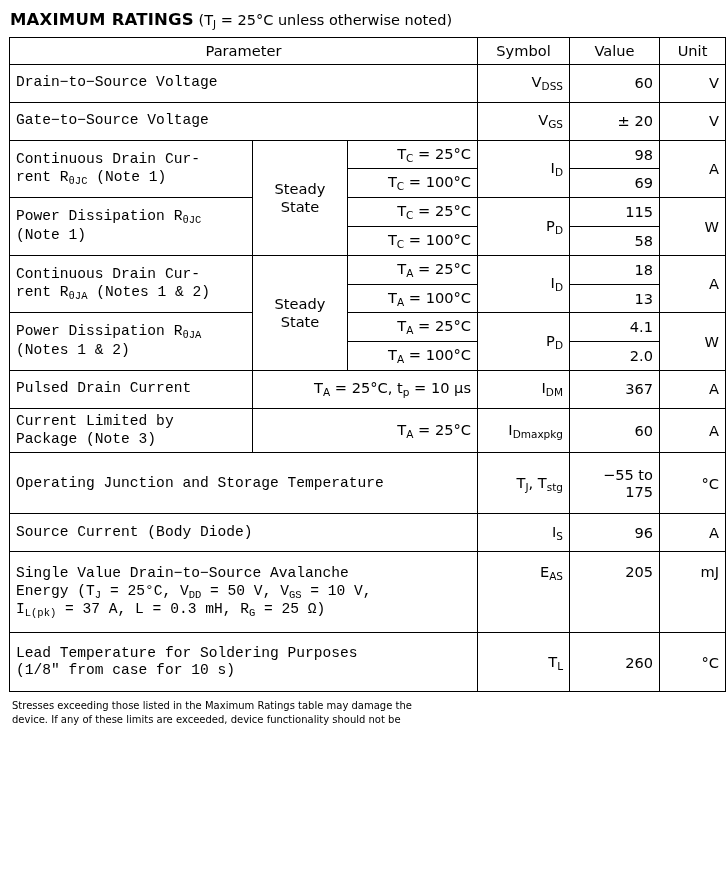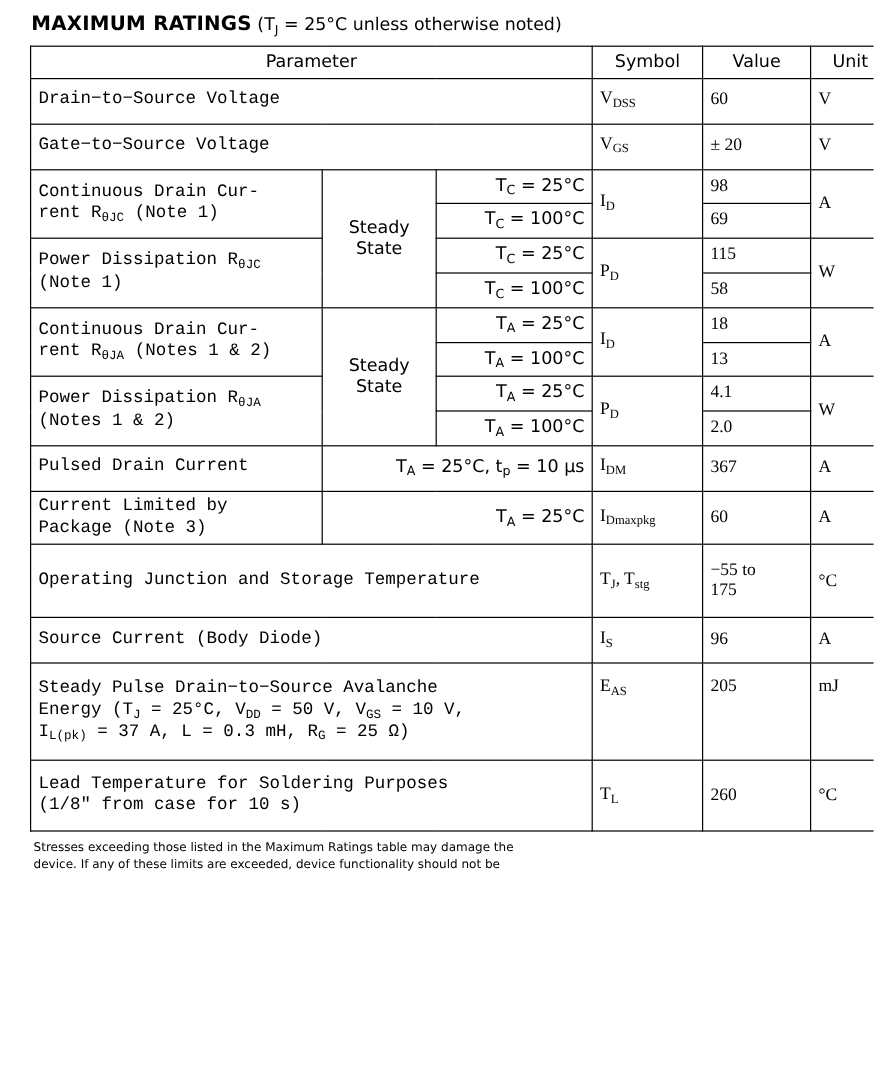--- a/index.html
+++ b/index.html
@@ -12,21 +12,21 @@
     height: 889px;
     font-family: "DejaVu Sans", sans-serif;
     color: #000000;
     -webkit-font-smoothing: antialiased;
   }
   .page {
     position: relative;
     width: 728px;
     height: 889px;
     box-sizing: border-box;
-    padding: 8px 6px 6px 22px;
+    padding: 8px 6px 6px 6px;
   }
   
   .heading {
     font-size: 16.5px;
     margin: 2px 0 7px 4px;
     white-space: nowrap;
   }
   .heading .title {
     font-weight: bold;
     letter-spacing: 0.2px;
@@ -65,22 +65,21 @@
     font-family: Liberation Mono, monospace;
   }
   td.cond {
     text-align: right;
   }
   td.steady {
     text-align: center;
     line-height: 1.2;
   }
   td.sym, td.val, td.unit {
-    text-align: left;
-    font-family: Liberation Serif, serif;
+    text-align: right;
   }
   td.sym { font-size: 14.6px; }
 
   
   col.c-param { width: 243px; }
   col.c-mid   { width: 95px; }
   col.c-cond  { width: 130px; }
   col.c-sym   { width: 92px; }
   col.c-val   { width: 90px; }
   col.c-unit  { width: 66px; }
@@ -233,21 +232,21 @@
 
     <tr class="tall">
       <td class="param" colspan="3">Source Current (Body Diode)</td>
       <td class="sym"><span>I</span><sub>S</sub></td>
       <td class="val">96</td>
       <td class="unit">A</td>
     </tr>
 
     <tr>
       <td class="param" colspan="3" style="height:72px">
-        <span>Steady Pulse Drain−to−Source Avalanche</span><br>
+        <span>Single Value Drain−to−Source Avalanche</span><br>
         <span>Energy (T</span><sub>J</sub><span> = 25°C, V</span><sub>DD</sub><span> = 50 V, V</span><sub>GS</sub><span> = 10 V,</span><br>
         <span>I</span><sub>L(pk)</sub><span> = 37 A, L = 0.3 mH, R</span><sub>G</sub><span> = 25 Ω)</span>
       </td>
       <td class="sym" style="vertical-align:top;padding-top:11px"><span>E</span><sub>AS</sub></td>
       <td class="val" style="vertical-align:top;padding-top:11px">205</td>
       <td class="unit" style="vertical-align:top;padding-top:11px">mJ</td>
     </tr>
 
     <tr>
       <td class="param row2" colspan="3" style="height:50px">

